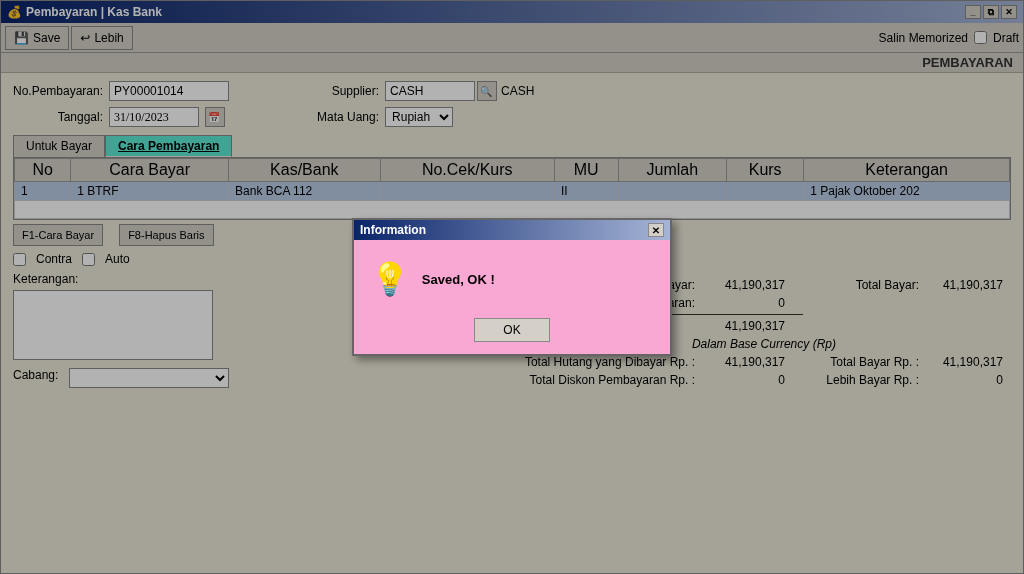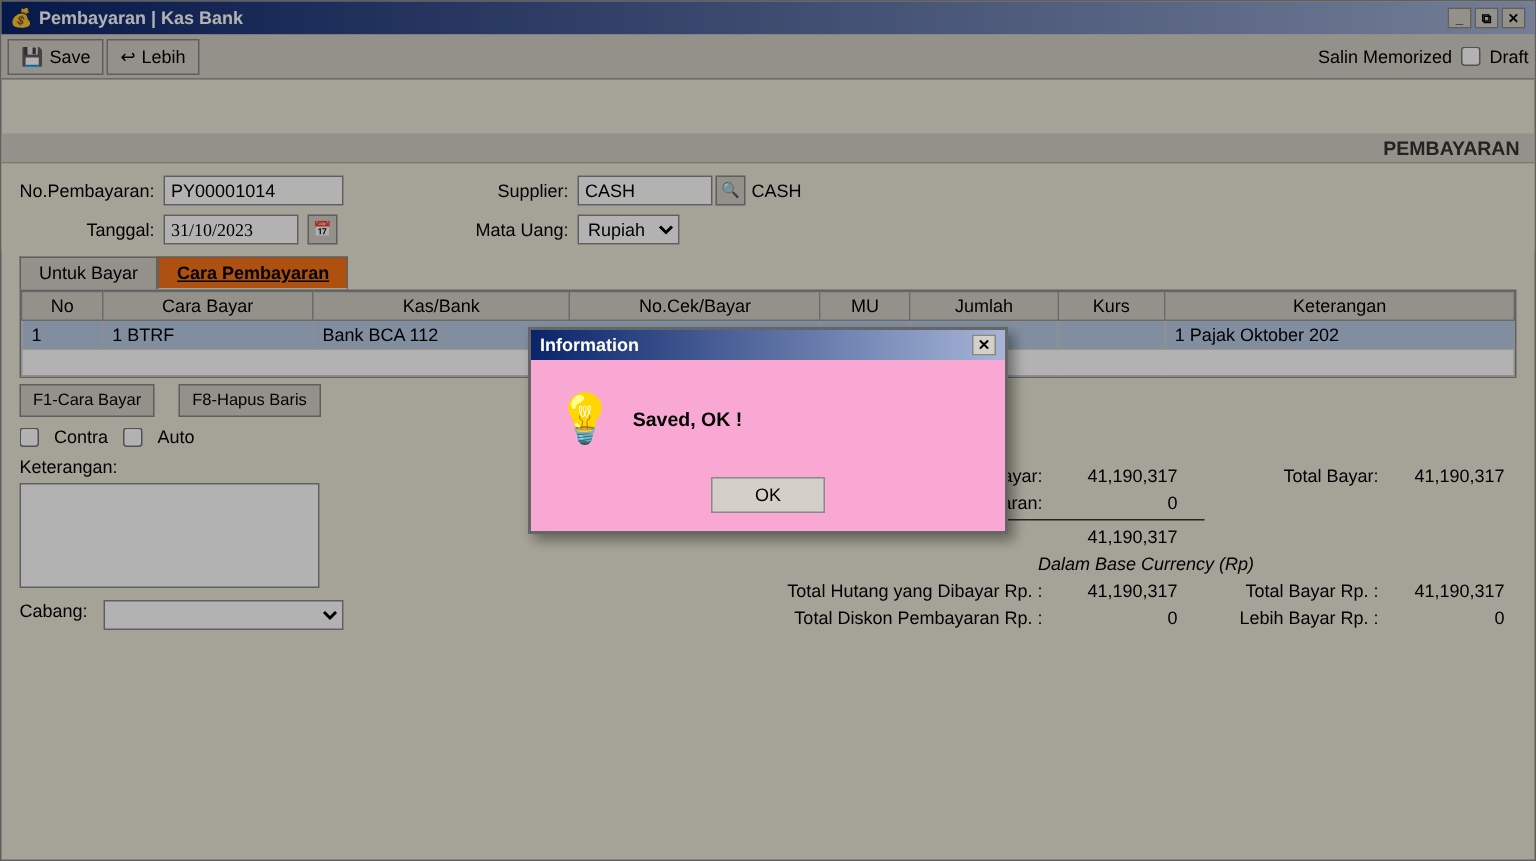--- a/index.html
+++ b/index.html
@@ -88,21 +88,20 @@
     }
 
     .page-header {
       background: #d4d0c8;
       text-align: right;
       padding: 2px 10px;
       font-weight: bold;
       font-size: 13px;
       color: #333;
       border-bottom: 1px solid #b0a898;
-      margin-top: 36px;
     }
 
     .form-area {
       background: #ece9d8;
       padding: 8px 12px 4px 12px;
       display: flex;
       gap: 20px;
     }
 
     .form-left, .form-right {
@@ -197,42 +196,42 @@
     .tab {
       padding: 3px 12px;
       border: 1px solid #888;
       border-bottom: none;
       background: #d4d0c8;
       cursor: pointer;
       font-size: 12px;
     }
 
     .tab.active {
-      background: #f97316;
+      background: #5eead4;
       border-bottom: 1px solid #ece9d8;
       font-weight: bold;
       text-decoration: underline;
     }
 
     .table-section {
       margin: 0 12px;
       border: 1px solid #888;
       background: white;
     }
 
     .data-table {
       width: 100%;
       border-collapse: collapse;
     }
 
     .data-table th {
       background: #d4d0c8;
       border: 1px solid #999;
       padding: 2px 6px;
-      font-size: 12px;
+      font-size: 16px;
       font-weight: normal;
       text-align: center;
     }
 
     .data-table td {
       border: 1px solid #ccc;
       padding: 2px 6px;
       font-size: 12px;
     }
 
@@ -474,21 +473,21 @@
     </div>
   </div>
 
   <div class="table-section">
     <table class="data-table">
       <thead>
         <tr>
           <th><span>No</span></th>
           <th><span>Cara Bayar</span></th>
           <th><span>Kas/Bank</span></th>
-          <th><span>No.Cek/Bayar</span></th>
+          <th><span>No.Cek/Kurs</span></th>
           <th><span>MU</span></th>
           <th><span>Jumlah</span></th>
           <th><span>Kurs</span></th>
           <th><span>Keterangan</span></th>
         </tr>
       </thead>
       <tbody>
         <tr class="selected">
           <td><span>1</span></td>
           <td><span>1 BTRF</span></td>

